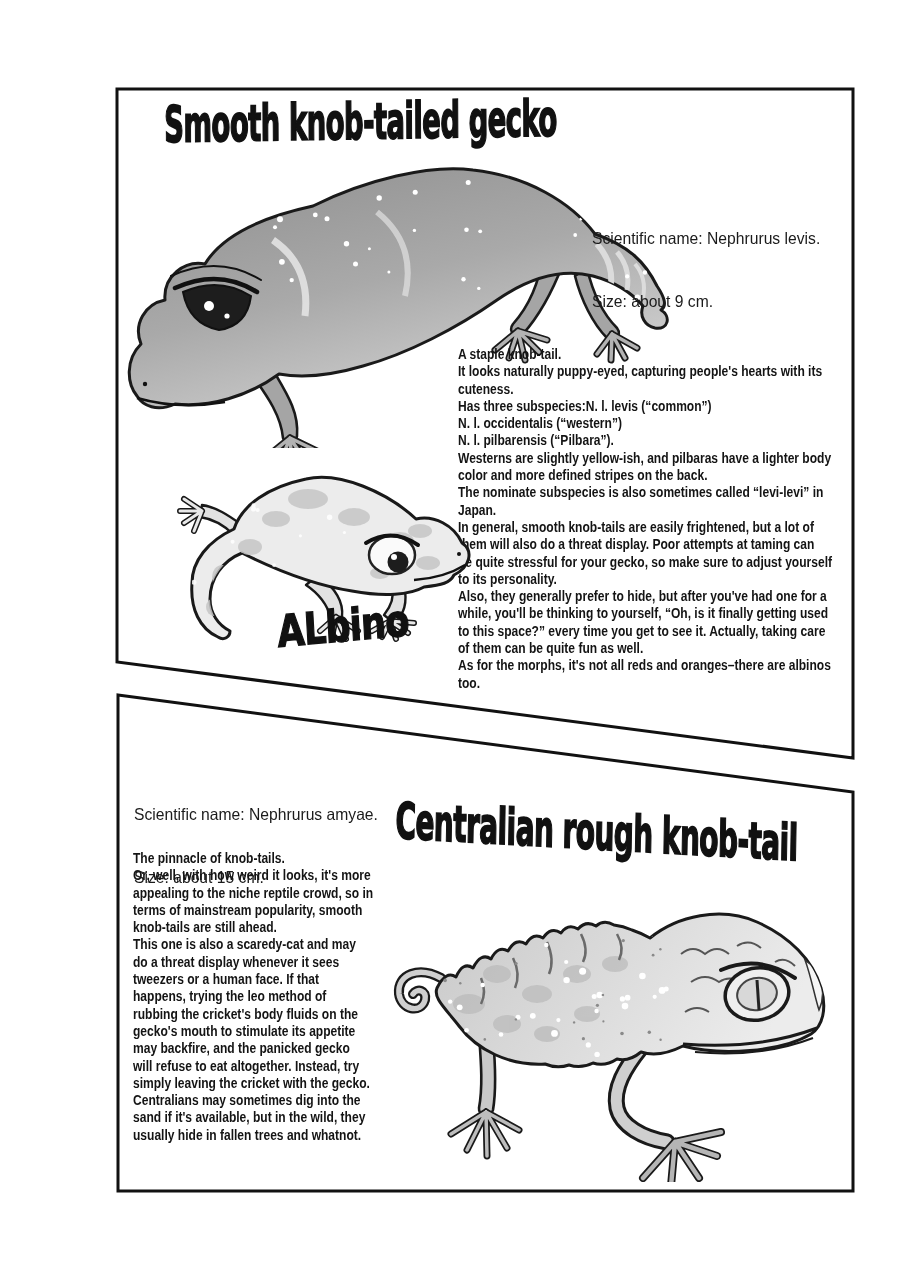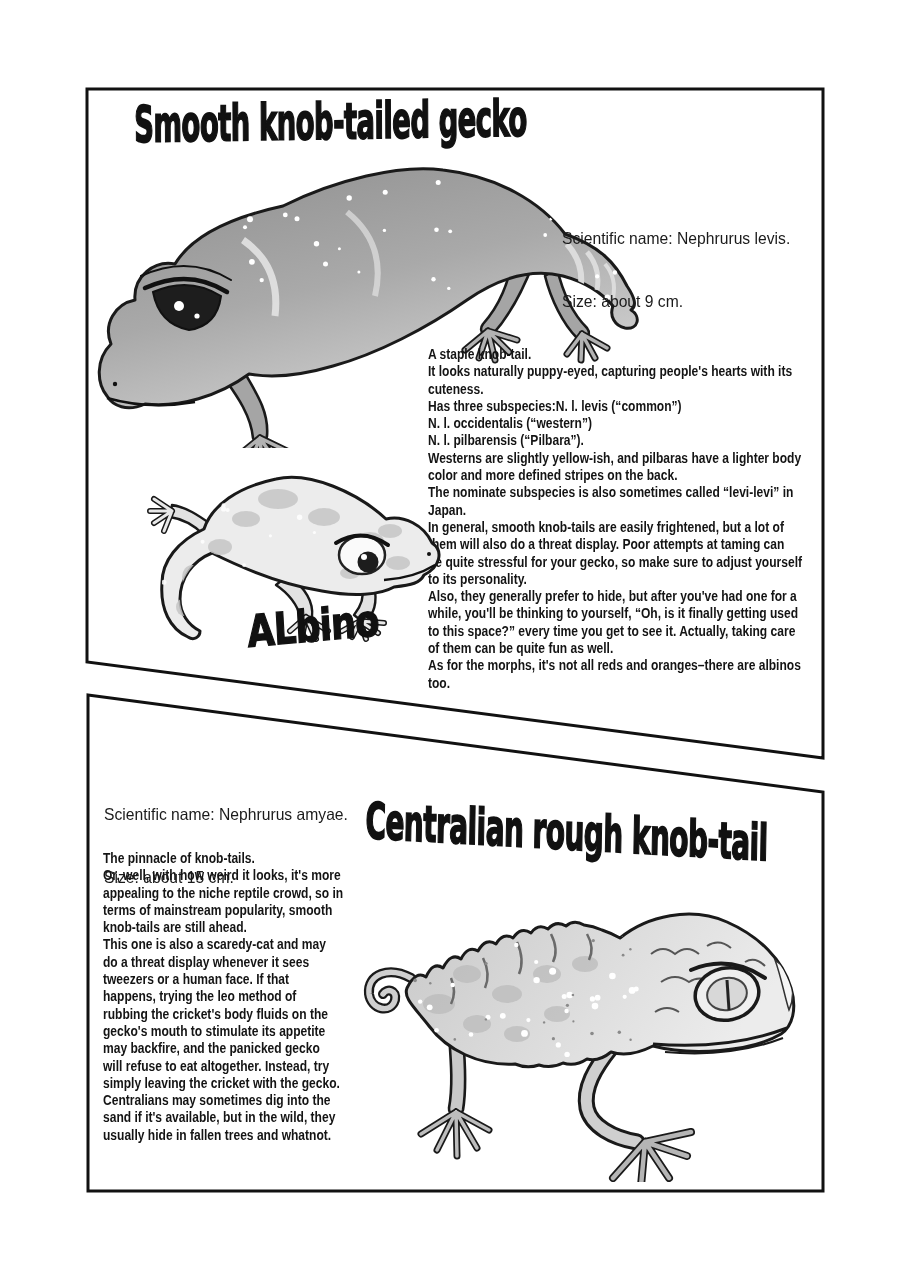--- a/index.html
+++ b/index.html
@@ -1,17 +1,17 @@
 <!DOCTYPE html>
 <html><head>
 <meta charset="utf-8">
 <style>
   html,body{margin:0;padding:0;background:#ffffff;}
   .page{position:relative;width:872px;height:1280px;background:#ffffff;overflow:hidden;
-        font-family:"Liberation Sans",sans-serif;color:#111;}
+        font-family:"Liberation Sans",sans-serif;color:#111;margin-left:30px;}
   .borders{position:absolute;left:0;top:0;}
   .art{position:absolute;}
   .comic-title{position:absolute;font-family:"DejaVu Sans",sans-serif;font-weight:700;
         color:#111;-webkit-text-stroke:1.8px #111;letter-spacing:-1px;white-space:nowrap;
         transform-origin:0 0;}
   #title1{left:134px;top:96px;font-size:50px;transform:scaleX(0.55) rotate(-0.5deg);}
   #title2{left:366px;top:792px;font-size:50px;transform:scaleX(0.56) rotate(1.8deg);}
   #albino-label{left:246px;top:606px;font-size:44px;-webkit-text-stroke:1.4px #111;
         transform:scaleX(0.80) rotate(-4deg);}
   .sci{position:absolute;font-size:16.5px;line-height:21px;font-weight:400;

